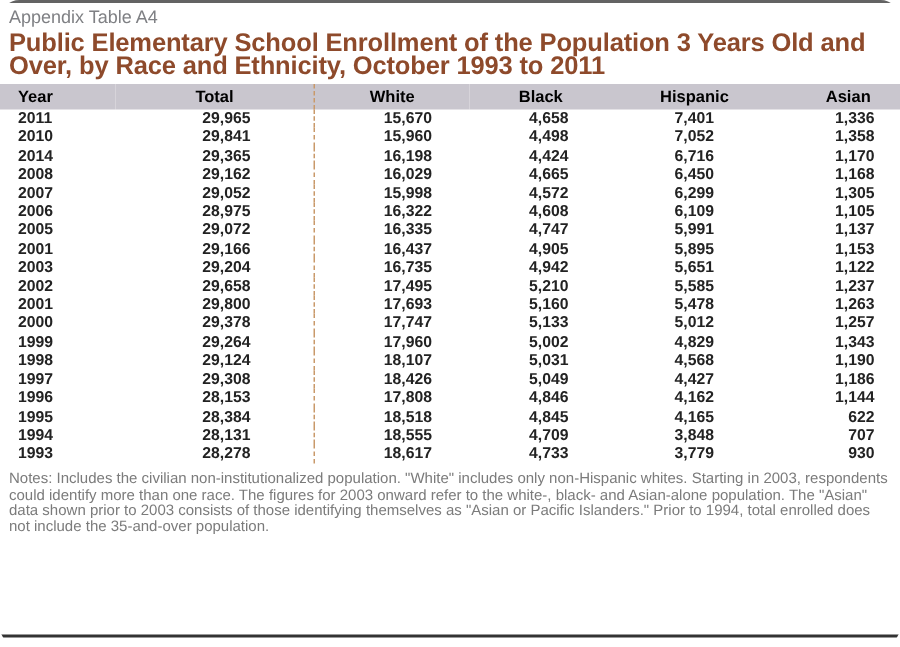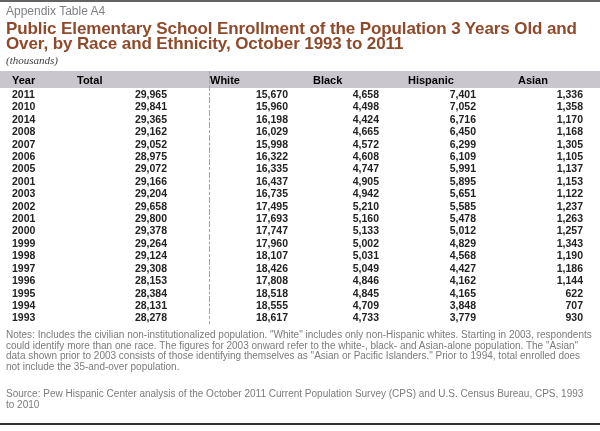--- a/index.html
+++ b/index.html
@@ -3,20 +3,21 @@
 <meta charset="utf-8">
 <style>
   html, body { margin: 0; padding: 0; background: #ffffff; }
   .page {
     position: relative;
     width: 600px;
     height: 431px;
     background: #ffffff;
     font-family: "Liberation Sans", sans-serif;
     overflow: hidden;
+    border-radius: 13px;
   }
   .top-rule {
     width: 600px;
     border-top: 2px solid #636363;
   }
   .kicker {
     margin: 3px 0 0 6px;
     font-size: 12px;
     line-height: 13px;
     color: #7f8084;
@@ -65,21 +66,21 @@
   .c1 { width: 132px; }
   .c2 { width: 103px; border-left: 1px dashed #c9996a; }
   .c3 { width: 95px; }
   .c4 { width: 110px; }
   .c5 { width: 95px; }
   td.c1 { text-align: right; padding-right: 42px !important; }
   td.c2 { text-align: right; padding-right: 25px !important; }
   td.c3 { text-align: right; padding-right: 29px !important; }
   td.c4 { text-align: right; padding-right: 42px !important; }
   td.c5 { text-align: right; padding-right: 30px !important; }
-  th.c1, th.c2, th.c3, th.c4, th.c5 { text-align: left; }
+  th.c1, th.c2, th.c3, th.c4, th.c5 { text-align: center; }
   th.c0 { text-align: left; }
   .notes {
     margin: 6px 6px 16px 6px;
     font-size: 10px;
     line-height: 10.8px;
     color: #7b7b7b;
   }
   .source {
     margin: 7px 6px 0 6px;
     font-size: 10px;
@@ -104,21 +105,20 @@
 </head>
 <body>
 
 <div class="page">
   <div class="top-rule"></div>
 
   <div class="kicker">Appendix Table A4</div>
 
   <div class="title">Public Elementary School Enrollment of the Population 3 Years Old and Over, by Race and Ethnicity, October 1993 to 2011</div>
 
-  <div class="units">(thousands)</div>
 
   <table class="enrollment">
     <thead>
       <tr>
         <th class="c0">Year</th>
         <th class="c1">Total</th>
         <th class="c2">White</th>
         <th class="c3">Black</th>
         <th class="c4">Hispanic</th>
         <th class="c5">Asian</th>
@@ -294,17 +294,16 @@
           <td class="c2">18,617</td>
           <td class="c3">4,733</td>
           <td class="c4">3,779</td>
           <td class="c5">930</td>
         </tr>
       </tbody>
   </table>
 
   <div class="notes">Notes: Includes the civilian non-institutionalized population. "White" includes only non-Hispanic whites. Starting in 2003, respondents could identify more than one race. The figures for 2003 onward refer to the white-, black- and Asian-alone population. The "Asian" data shown prior to 2003 consists of those identifying themselves as "Asian or Pacific Islanders."  Prior to 1994, total enrolled does not include the 35-and-over population.</div>
 
-  <div class="source">Source: Pew Hispanic Center analysis of the October 2011 Current Population Survey (CPS) and U.S. Census Bureau, CPS, 1993 to 2010</div>
 
 
   <div class="bottom-rule"></div>
 </div>
 
 </body></html>

